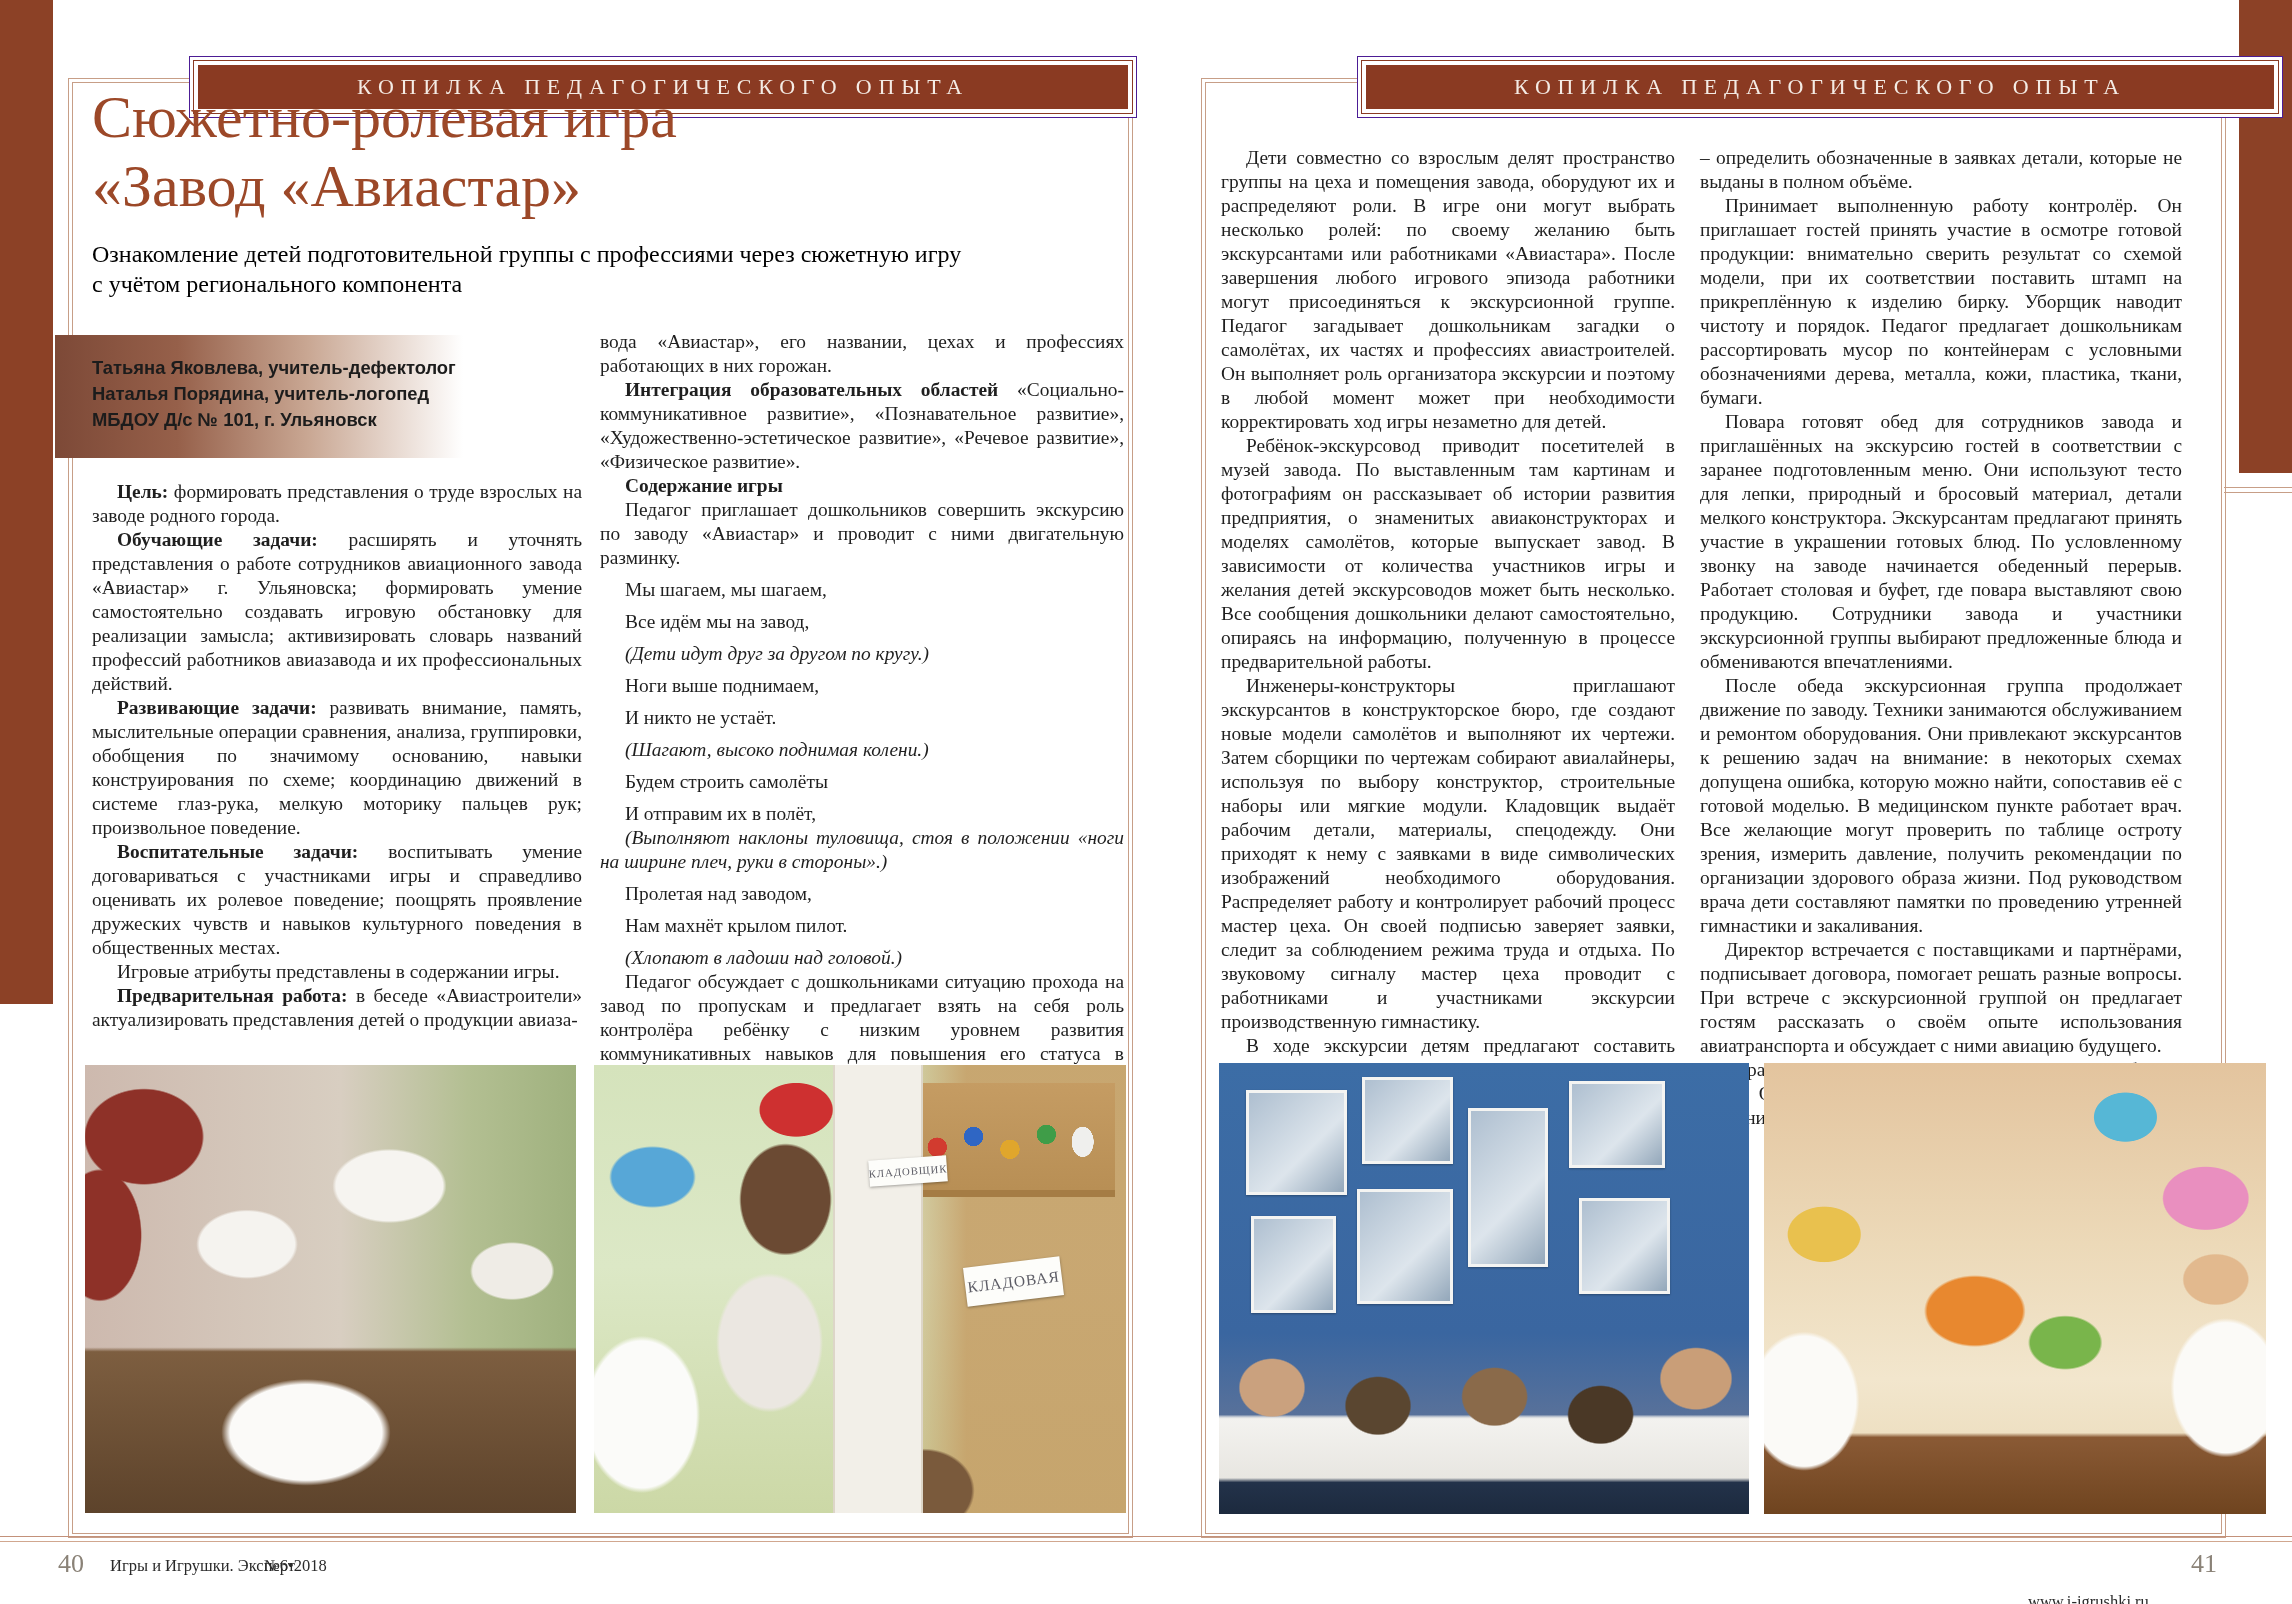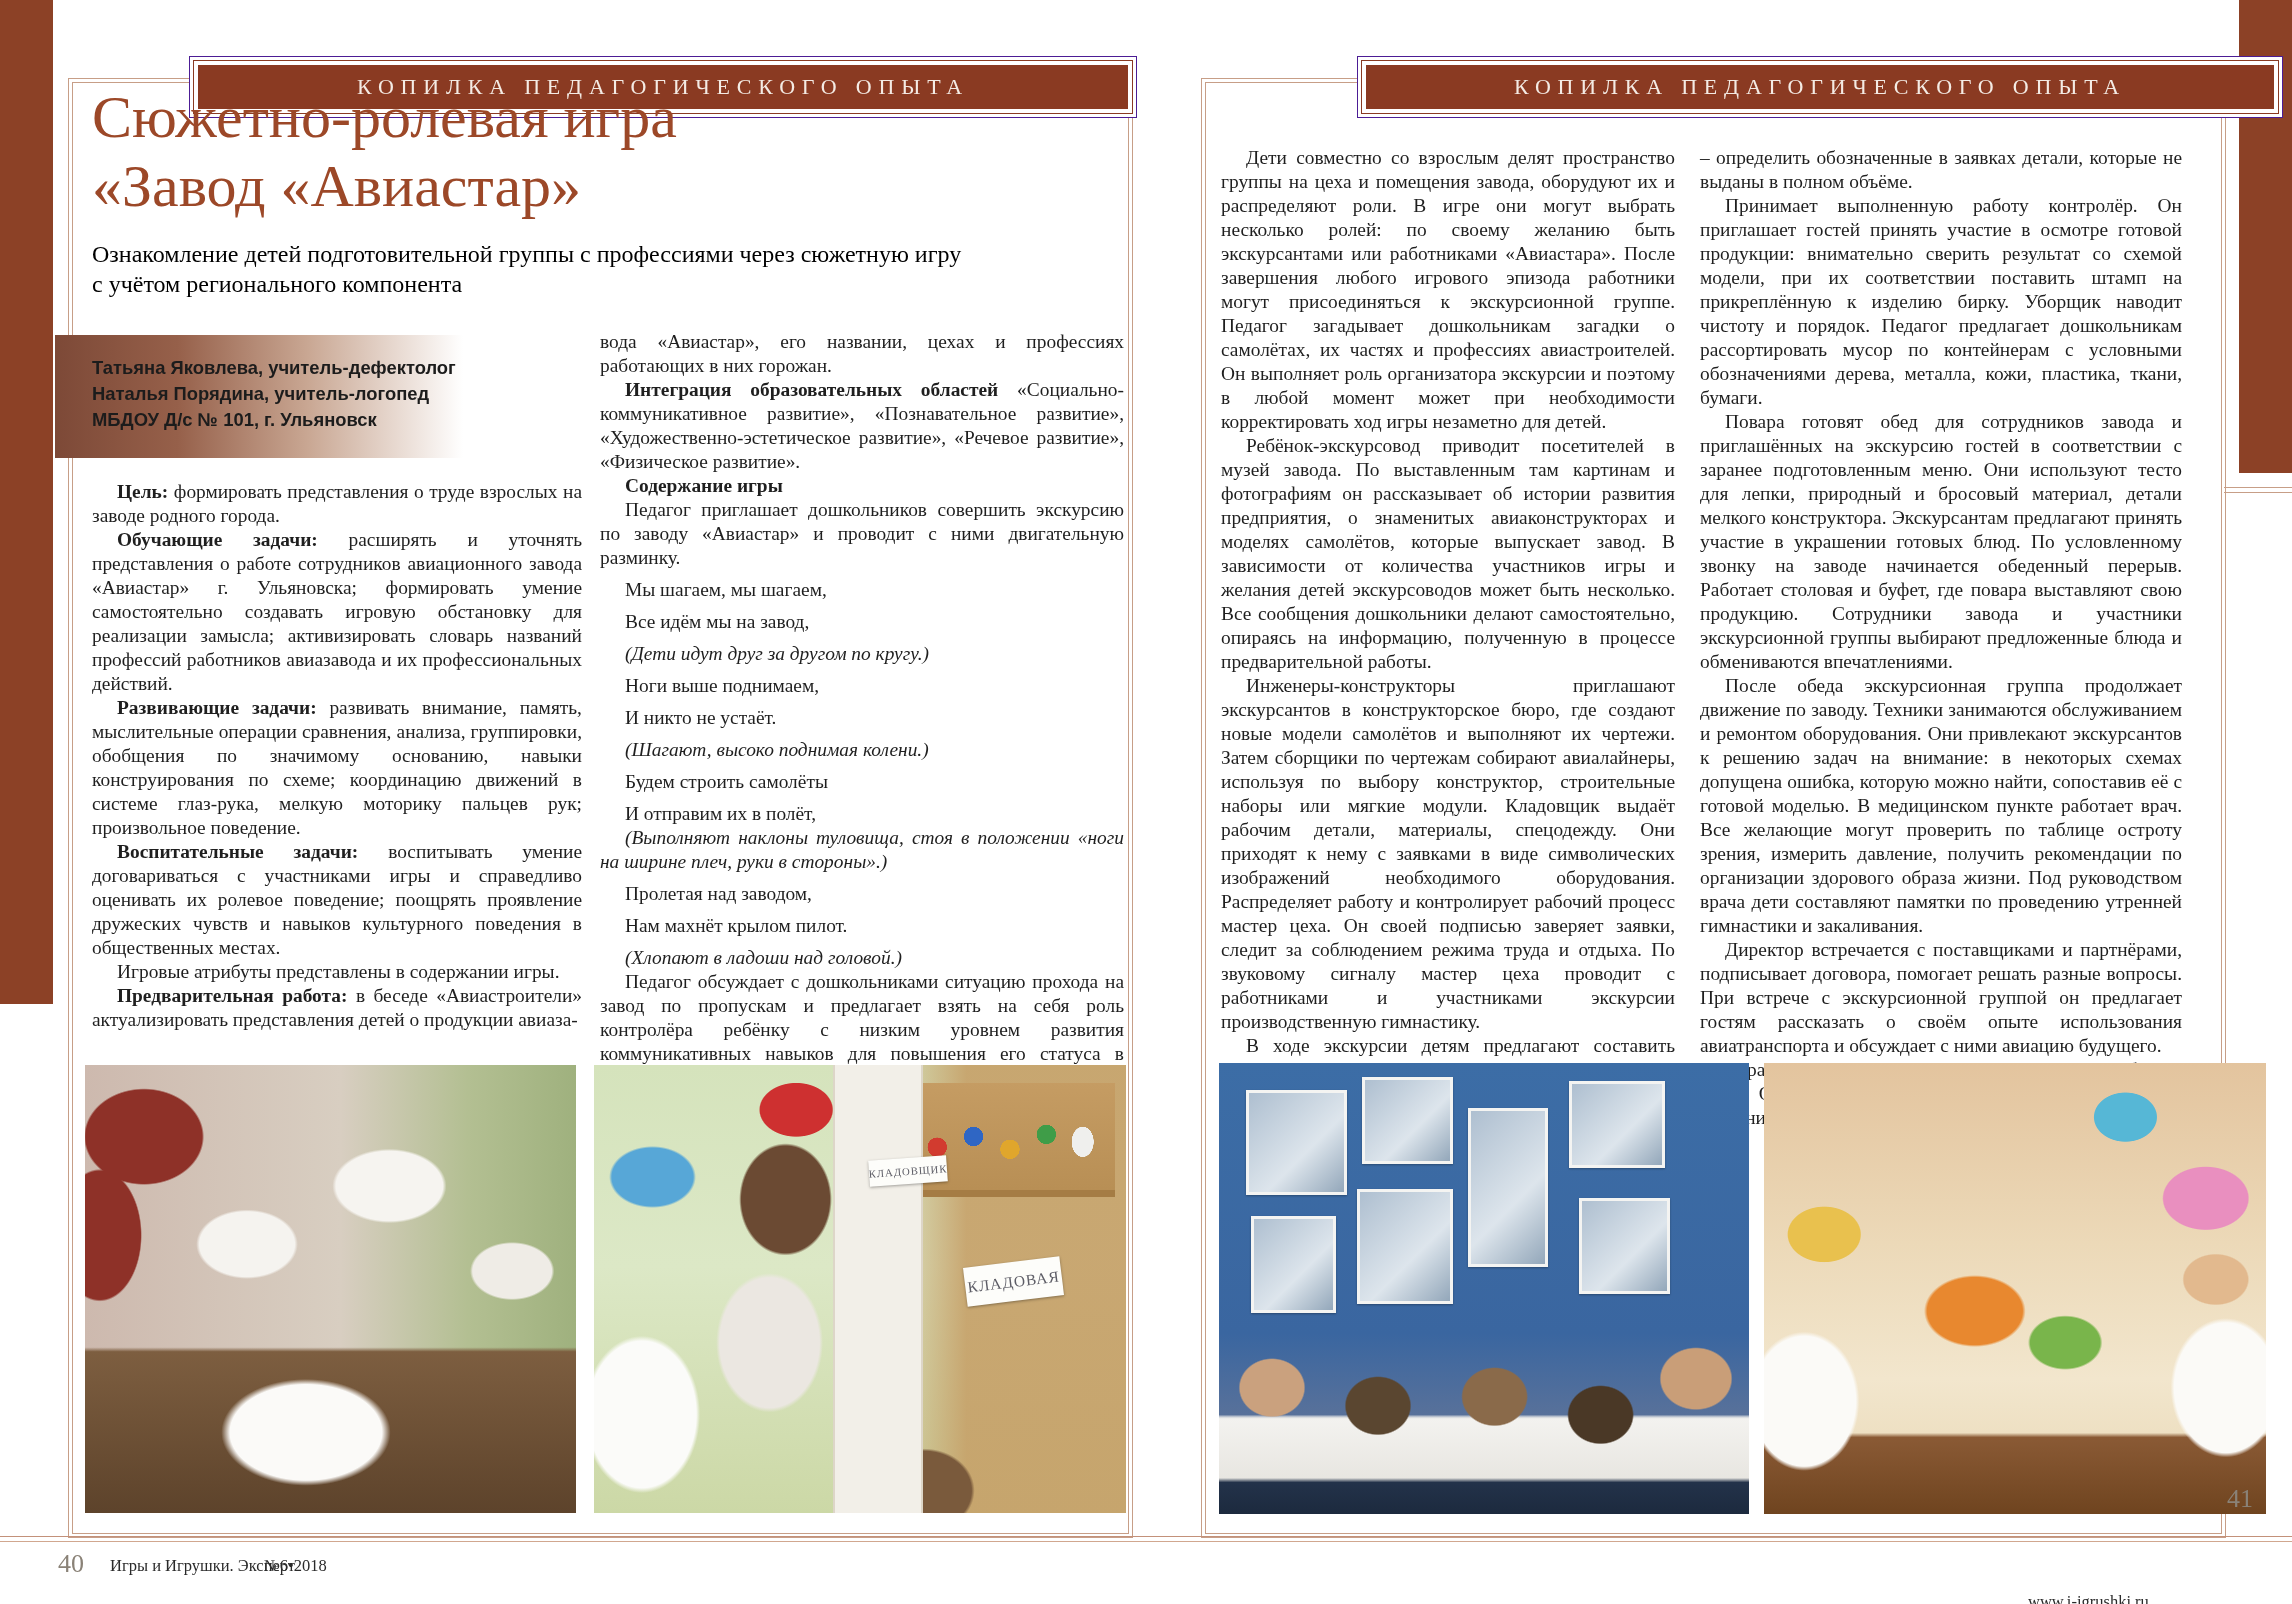--- a/index.html
+++ b/index.html
@@ -113,21 +113,21 @@
       radial-gradient(92px 116px at 92% 72%, #fbfaf7 56%, rgba(0,0,0,0) 60%),
       radial-gradient(53px 41px at 90% 48%, #e2b98e 60%, rgba(0,0,0,0) 63%),
       linear-gradient(180deg, rgba(0,0,0,0) 82%, #8a5a35 83%, #6f441f 100%),
       linear-gradient(180deg, #e3c49e 0%, #ecd9b8 40%, #f2e6cd 70%, #e8d7b4 100%);}
 
   
   #footer-rule{position:absolute;left:0;top:1536px;width:2292px;height:3.9px;
     border-top:1.9px solid #c3917a;border-bottom:1px solid #d1a78f;}
   .pagenum{position:absolute;font-size:26px;color:#8a8277;}
   #pagenum-left{left:58px;top:1549px;}
-  #pagenum-right{left:2191px;top:1484px;margin-left:36px;}
+  #pagenum-right{left:2191px;top:1549px;}
   .footer-text{position:absolute;font-size:16.5px;color:#2a2a2a;}
   #footer-magazine{left:110px;top:1556px;}
   #footer-issue{left:264px;top:1556px;}
   #footer-site{left:2028px;top:1592px;}
 </style>
 </head>
 <body>
 
 <div id="spread">
 

